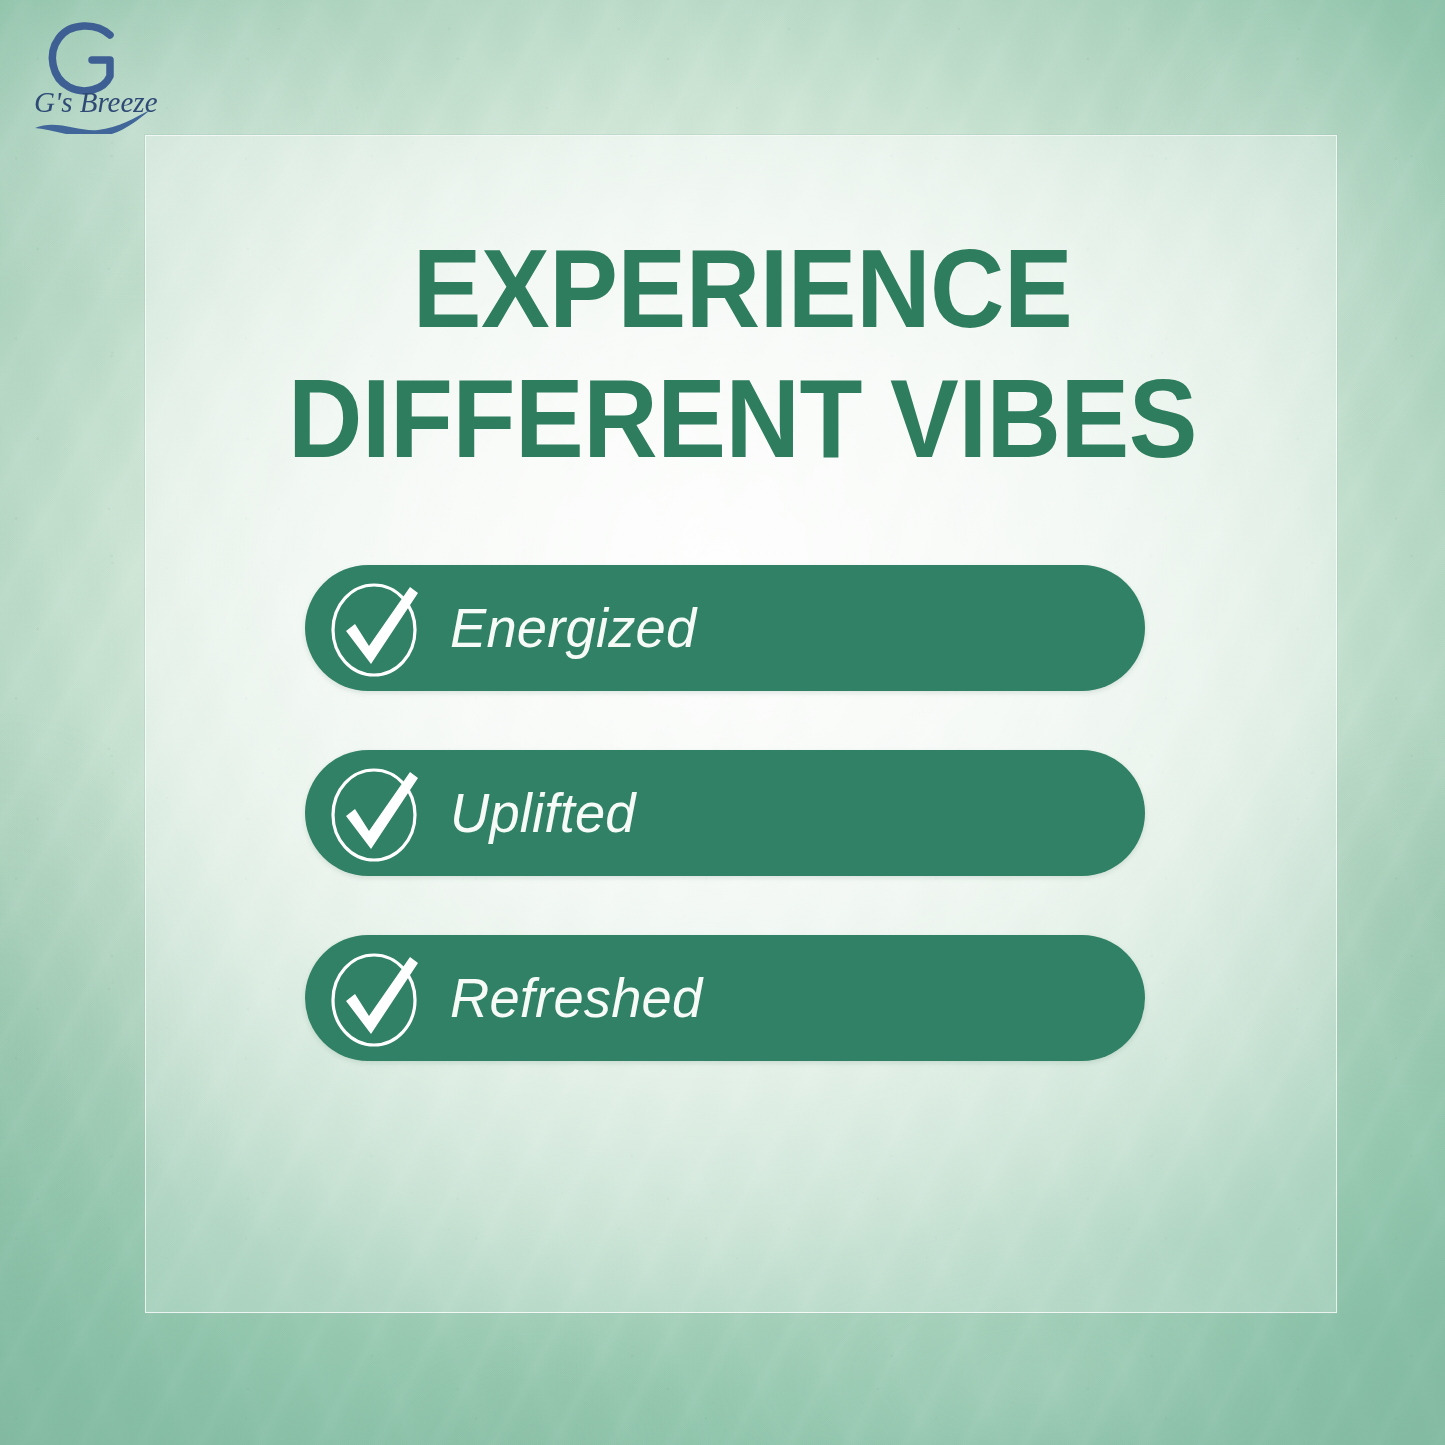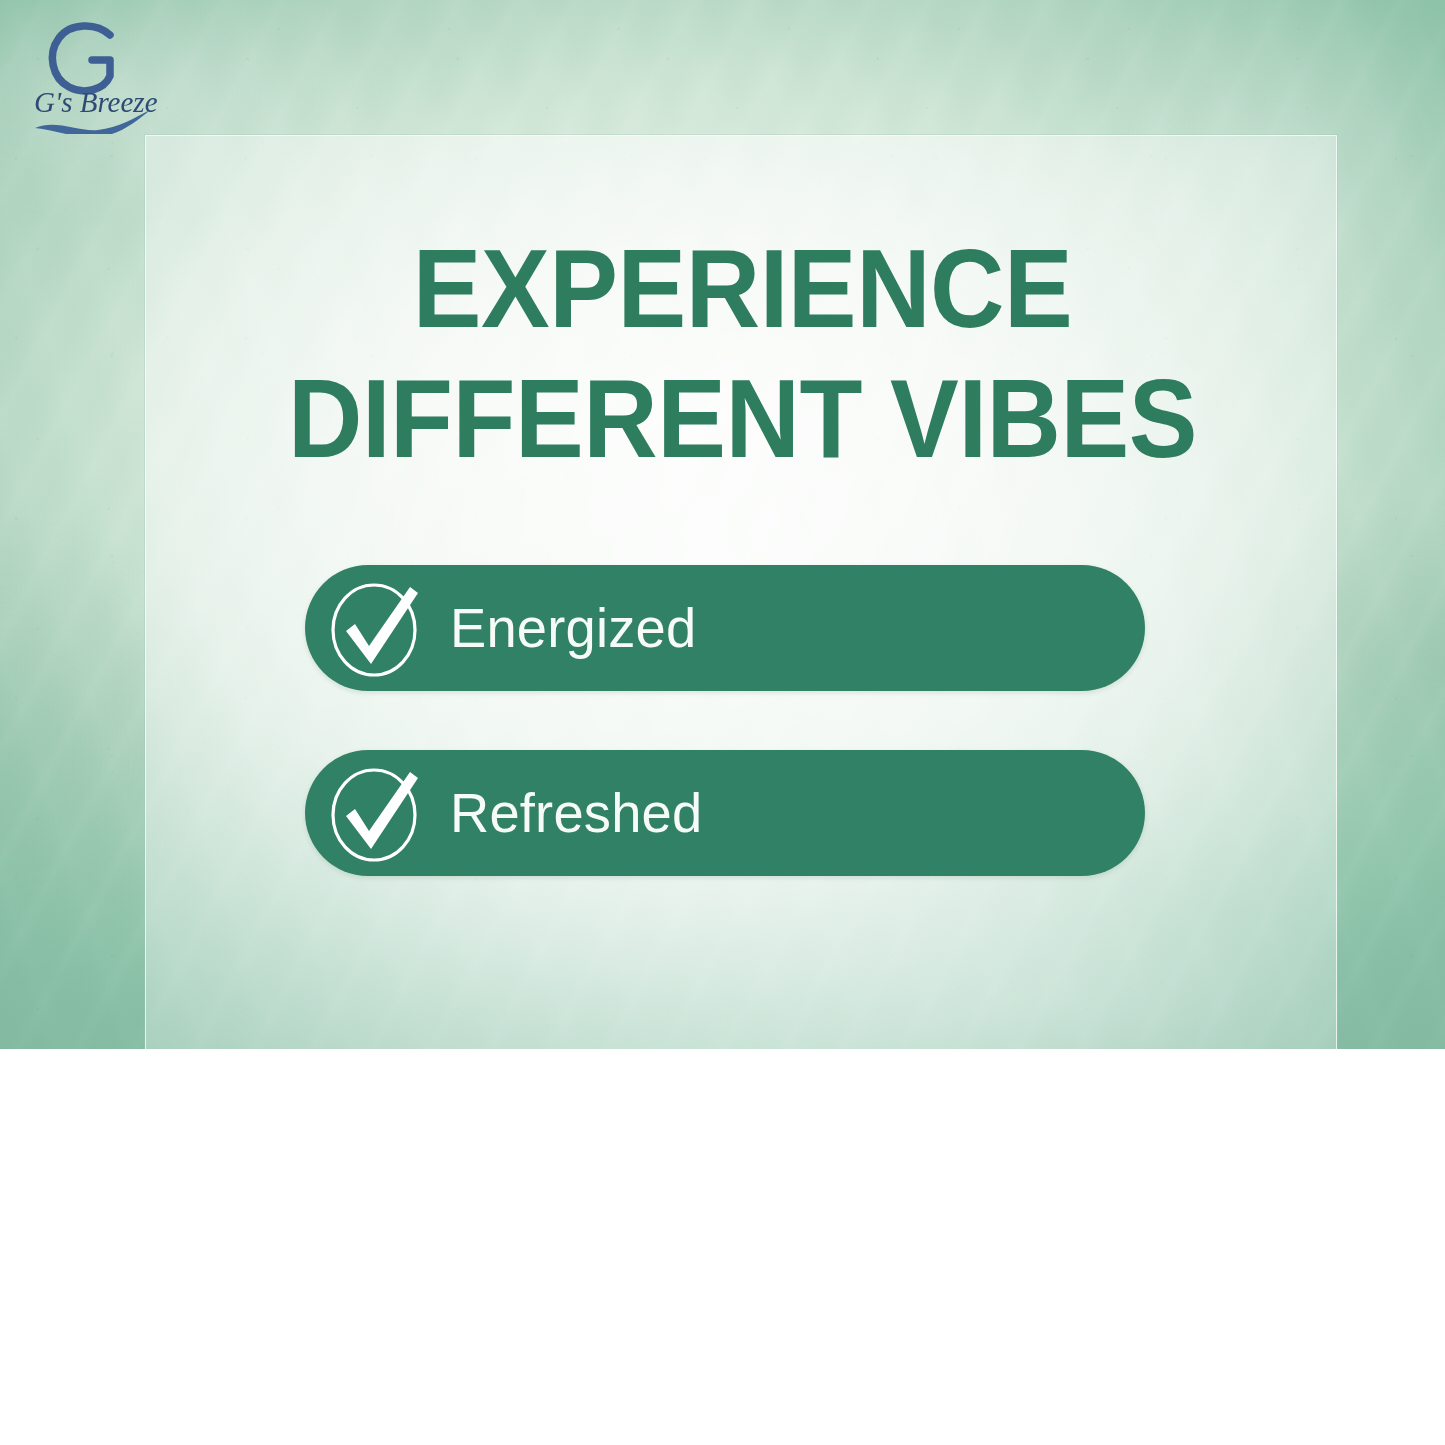--- a/index.html
+++ b/index.html
@@ -5,21 +5,21 @@
 <style>
   html, body {
     margin: 0;
     padding: 0;
     background: #ffffff;
   }
 
   #stage {
     position: relative;
     width: 1445px;
-    height: 1049px;
+    height: 1445px;
     overflow: hidden;
     font-family: "Liberation Sans", "DejaVu Sans", sans-serif;
     background-color: #bef264;
   }
 
   
   .bg-base {
     position: absolute;
     inset: 0;
     background:
@@ -126,20 +126,21 @@
     transform-origin: 50% 0;
     white-space: pre-line;
   }
 
   
   .pills {
     position: absolute;
     left: 305px;
     top: 565px;
     width: 840px;
+    font-style: italic;
   }
   .pill {
     position: relative;
     height: 126px;
     margin-bottom: 59px;
     border-radius: 63px;
     background: #308165;
     display: flex;
     align-items: center;
     box-shadow: 0 2px 5px rgba(40,90,70,.14);
@@ -200,20 +201,29 @@
       <span class="check">
         <svg width="104" height="104" viewBox="0 0 104 104" aria-hidden="true">
           <ellipse cx="52" cy="54" rx="41" ry="45" fill="none" stroke="#ffffff" stroke-width="3.2"></ellipse>
           <path d="M24 55 L33 48 L47 70 L88 11 L96 17 L49 88 Z" fill="#ffffff"></path>
         </svg>
       </span>
       <span class="pill-label">Energized</span>
     </div>
 
 
+    <div class="pill">
+      <span class="check">
+        <svg width="104" height="104" viewBox="0 0 104 104" aria-hidden="true">
+          <ellipse cx="52" cy="54" rx="41" ry="45" fill="none" stroke="#ffffff" stroke-width="3.2"></ellipse>
+          <path d="M24 55 L33 48 L47 70 L88 11 L96 17 L49 88 Z" fill="#ffffff"></path>
+        </svg>
+      </span>
+      <span class="pill-label">Uplifted</span>
+    </div>
 
     <div class="pill">
       <span class="check">
         <svg width="104" height="104" viewBox="0 0 104 104" aria-hidden="true">
           <ellipse cx="52" cy="54" rx="41" ry="45" fill="none" stroke="#ffffff" stroke-width="3.2"></ellipse>
           <path d="M24 55 L33 48 L47 70 L88 11 L96 17 L49 88 Z" fill="#ffffff"></path>
         </svg>
       </span>
       <span class="pill-label">Refreshed</span>
     </div>

